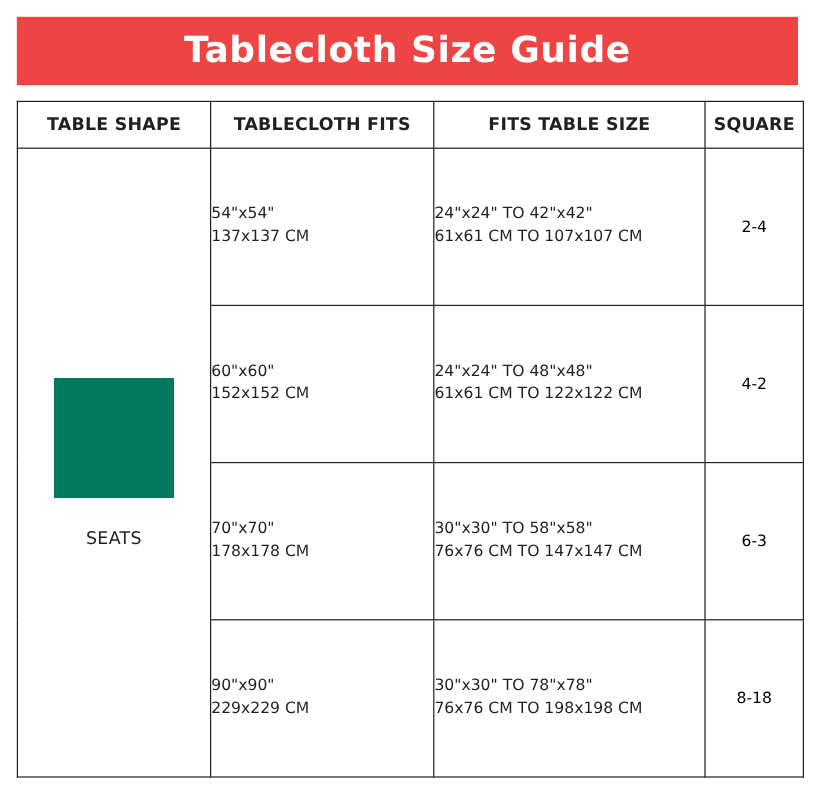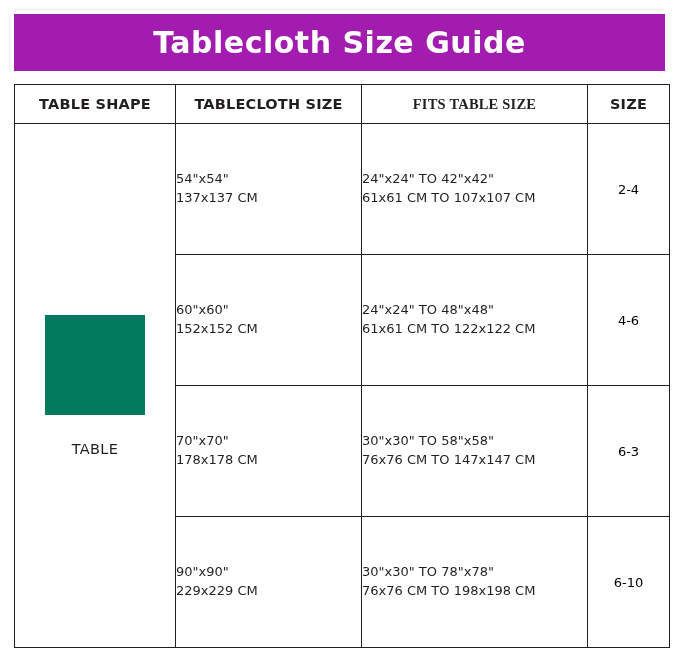--- a/index.html
+++ b/index.html
@@ -50,21 +50,21 @@
     height: 38px;
     font-family: "DejaVu Sans", sans-serif;
     font-weight: bold;
     font-size: 14.5px;
     letter-spacing: 0.2px;
     color: #231f20;
     text-align: center;
   }
   th.col-shape { width: 160px; }
   th.col-size  { width: 185px; }
-  th.col-fits  { width: 225px; font-family: Liberation Serif, serif; }
+  th.col-fits  { width: 225px; }
   th.col-seats { width: 81px; }
 
   td.shape-cell {
     text-align: center;
     vertical-align: middle;
   }
   .swatch {
     width: 100px;
     height: 100px;
     background: #00795c;
@@ -93,59 +93,59 @@
     font-family: "DejaVu Sans", sans-serif;
   }
   tbody tr { height: 131px; }
   .line { display: block; white-space: nowrap; }
 </style>
 </head>
 <body>
 
 <div class="page">
 
-  <div class="title-bar" style="background: #a21caf;">
+  <div class="title-bar" style="background: #ef4444;">
     <span class="title" style="color: rgb(255, 255, 255);">Tablecloth Size Guide</span>
   </div>
 
   <table class="guide">
     <thead>
       <tr>
         <th class="col-shape">TABLE SHAPE</th>
-        <th class="col-size">TABLECLOTH SIZE</th>
+        <th class="col-size">TABLECLOTH FITS</th>
         <th class="col-fits">FITS TABLE SIZE</th>
-        <th class="col-seats">SIZE</th>
+        <th class="col-seats">SQUARE</th>
       </tr>
     </thead>
     <tbody>
       <tr>
         <td class="shape-cell" rowspan="4">
           <span class="swatch" style="background: rgb(0, 121, 92);"></span>
-          <div class="shape-label">TABLE</div>
+          <div class="shape-label">SEATS</div>
         </td>
         <td class="size-cell">
           <span class="line">54"x54"</span>
           <span class="line">137x137 CM</span>
         </td>
         <td class="fits-cell">
           <span class="line">24"x24" TO 42"x42"</span>
           <span class="line">61x61 CM TO 107x107 CM</span>
         </td>
         <td class="seats-cell">2-4</td>
       </tr>
       <tr>
         <td class="size-cell">
           <span class="line">60"x60"</span>
           <span class="line">152x152 CM</span>
         </td>
         <td class="fits-cell">
           <span class="line">24"x24" TO 48"x48"</span>
           <span class="line">61x61 CM TO 122x122 CM</span>
         </td>
-        <td class="seats-cell">4-6</td>
+        <td class="seats-cell">4-2</td>
       </tr>
       <tr>
         <td class="size-cell">
           <span class="line">70"x70"</span>
           <span class="line">178x178 CM</span>
         </td>
         <td class="fits-cell">
           <span class="line">30"x30" TO 58"x58"</span>
           <span class="line">76x76 CM TO 147x147 CM</span>
         </td>
@@ -153,18 +153,18 @@
       </tr>
       <tr>
         <td class="size-cell">
           <span class="line">90"x90"</span>
           <span class="line">229x229 CM</span>
         </td>
         <td class="fits-cell">
           <span class="line">30"x30" TO 78"x78"</span>
           <span class="line">76x76 CM TO 198x198 CM</span>
         </td>
-        <td class="seats-cell">6-10</td>
+        <td class="seats-cell">8-18</td>
       </tr>
     </tbody>
   </table>
 
 </div>
 
 </body></html>

